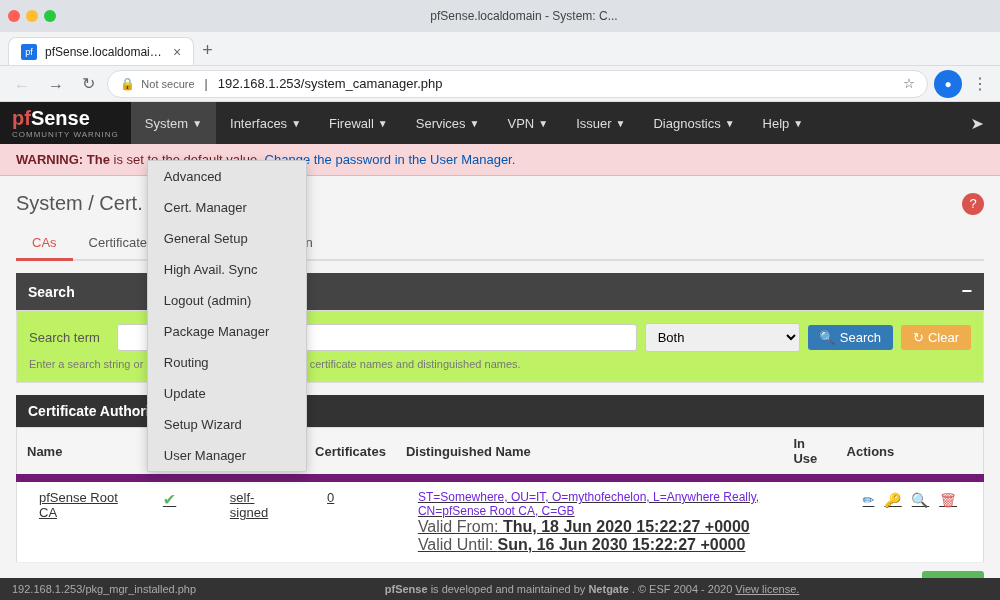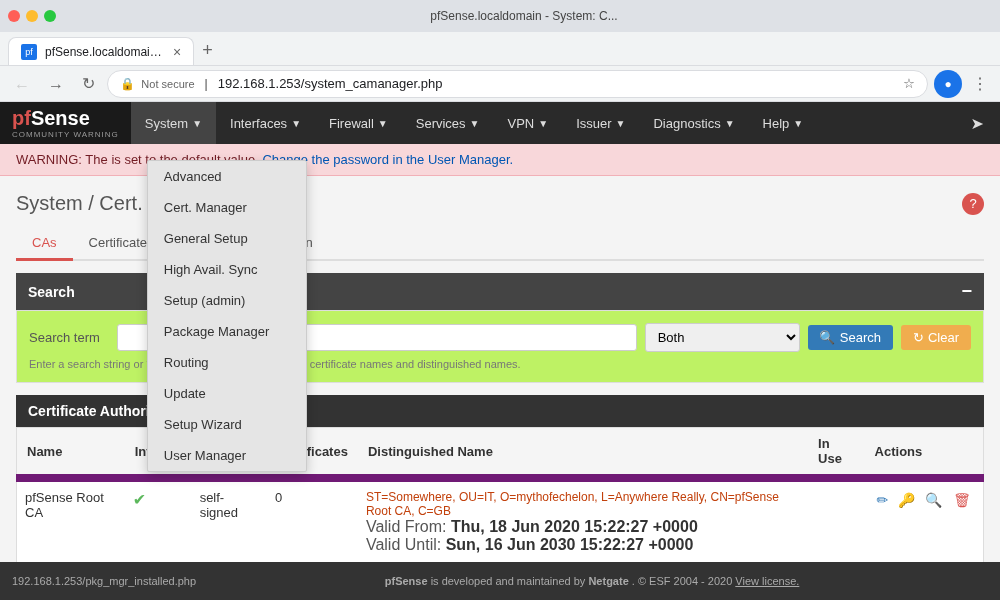--- a/index.html
+++ b/index.html
@@ -37,21 +37,21 @@
     .nav-right { margin-left: auto; display: flex; align-items: center; padding-right: 8px; }
     .nav-icon-btn { color: #ddd; background: none; border: none; cursor: pointer; font-size: 16px; padding: 4px 8px; }
 
     
     .dropdown-menu { position: absolute; top: 42px; left: 16px; background: #e5e5e5; border: 1px solid #ccc; border-radius: 2px; box-shadow: 0 4px 12px rgba(0,0,0,0.2); min-width: 160px; z-index: 1000; margin-top: 16px; }
     .dropdown-item { padding: 8px 16px; cursor: pointer; color: #333; font-size: 13px; display: block; white-space: nowrap; }
 
     
     .warning-bar { background: #f8d7da; border-bottom: 1px solid #f1b0b7; padding: 8px 16px; font-size: 13px; color: #721c24; }
     .warning-bar a { color: #0056b3; text-decoration: none; }
-    .warning-text-bold { font-weight: normal; }
+    .warning-text-bold { font-weight: bold; }
 
     
     .page-content { padding: 16px; flex: 1; }
     .page-header { display: flex; align-items: center; justify-content: space-between; margin-bottom: 12px; }
     .breadcrumb { font-size: 20px; color: #555; }
     .breadcrumb .current { color: #d9534f; }
     .help-btn { background: #d9534f; color: white; border: none; border-radius: 50%; width: 22px; height: 22px; font-size: 13px; cursor: pointer; display: flex; align-items: center; justify-content: center; }
 
     
     .tabs { display: flex; border-bottom: 2px solid #ddd; margin-bottom: 0; }
@@ -68,38 +68,38 @@
     .search-select { padding: 5px 8px; border: 1px solid #ccc; border-radius: 3px; font-size: 13px; min-width: 100px; }
     .btn-search { background: #337ab7; color: white; border: none; border-radius: 3px; padding: 5px 12px; cursor: pointer; font-size: 13px; display: flex; align-items: center; gap: 4px; }
     .btn-clear { background: #f0ad4e; color: white; border: none; border-radius: 3px; padding: 5px 12px; cursor: pointer; font-size: 13px; display: flex; align-items: center; gap: 4px; }
     .search-hint { font-size: 11px; color: #777; margin-top: 6px; }
 
     
     .table-section { margin-top: 12px; }
     .table-title { background: #333; color: white; padding: 8px 12px; font-weight: bold; font-size: 14px; }
     table { width: 100%; border-collapse: collapse; background: white; border: 1px solid #ddd; }
     th { background: #f5f5f5; padding: 8px 10px; text-align: left; font-size: 13px; border-bottom: 8px solid #701a75; color: #333; font-weight: 600; }
-    td { padding: 8px 8px; border-bottom: 1px solid #eee; font-size: 13px; color: #333; vertical-align: top; }
+    td { padding: 8px 22px; border-bottom: 1px solid #eee; font-size: 13px; color: #333; vertical-align: top; text-decoration: underline; }
     .check-icon { color: #5cb85c; font-size: 16px; }
-    .dn-text { font-size: 12px; color: #c2410c; }
+    .dn-text { font-size: 12px; color: #6d28d9; }
     .valid-text { font-size: 16px; color: #555; }
     .valid-text strong { color: #333; }
     .action-btn { background: none; border: none; cursor: pointer; padding: 2px 4px; font-size: 14px; }
     .action-edit { color: #337ab7; }
     .action-export { color: #555; }
     .action-view { color: #555; }
     .action-delete { color: #d9534f; }
     .actions-cell { display: flex; align-items: center; gap: 2px; }
 
     
     .add-row { display: flex; justify-content: flex-end; padding: 8px 0; }
     .btn-add { background: #5cb85c; color: white; border: none; border-radius: 3px; padding: 6px 14px; cursor: pointer; font-size: 13px; display: flex; align-items: center; gap: 4px; }
 
     
-    .status-bar { background: #333; color: #ccc; padding: 4px 12px; font-size: 11px; display: flex; align-items: center; height: 38px; position: fixed; bottom: 0; left: 0; width: 1000px; }
+    .status-bar { background: #333; color: #ccc; padding: 4px 12px; font-size: 11px; display: flex; align-items: center; height: 22px; position: fixed; bottom: 0; left: 0; width: 1000px; }
     .status-url { color: #aaa; }
     .status-center { flex: 1; text-align: center; color: #aaa; }
     .status-center a { color: #aaa; }
 
     
     .window-titlebar { background: #dee1e6; display: flex; align-items: center; height: 32px; padding: 0 8px; }
     .window-controls-left { display: flex; gap: 6px; align-items: center; }
     .wc-btn { width: 12px; height: 12px; border-radius: 50%; border: none; cursor: pointer; }
     .wc-close { background: #ff5f57; }
     .wc-min { background: #febc2e; }
@@ -160,21 +160,21 @@
     <div class="nav-items">
       <div class="nav-item active" style="position:relative;">
         <span>System</span>
         <span class="caret">▼</span>
 
         <div class="dropdown-menu">
           <a class="dropdown-item">Advanced</a>
           <a class="dropdown-item">Cert. Manager</a>
           <a class="dropdown-item">General Setup</a>
           <a class="dropdown-item">High Avail. Sync</a>
-          <a class="dropdown-item">Setup (admin)</a>
+          <a class="dropdown-item">Logout (admin)</a>
           <a class="dropdown-item">Package Manager</a>
           <a class="dropdown-item">Routing</a>
           <a class="dropdown-item">Update</a>
           <a class="dropdown-item">Setup Wizard</a>
           <a class="dropdown-item">User Manager</a>
         </div>
       </div>
       <div class="nav-item">
         <span>Interfaces</span>
         <span class="caret">▼</span>

